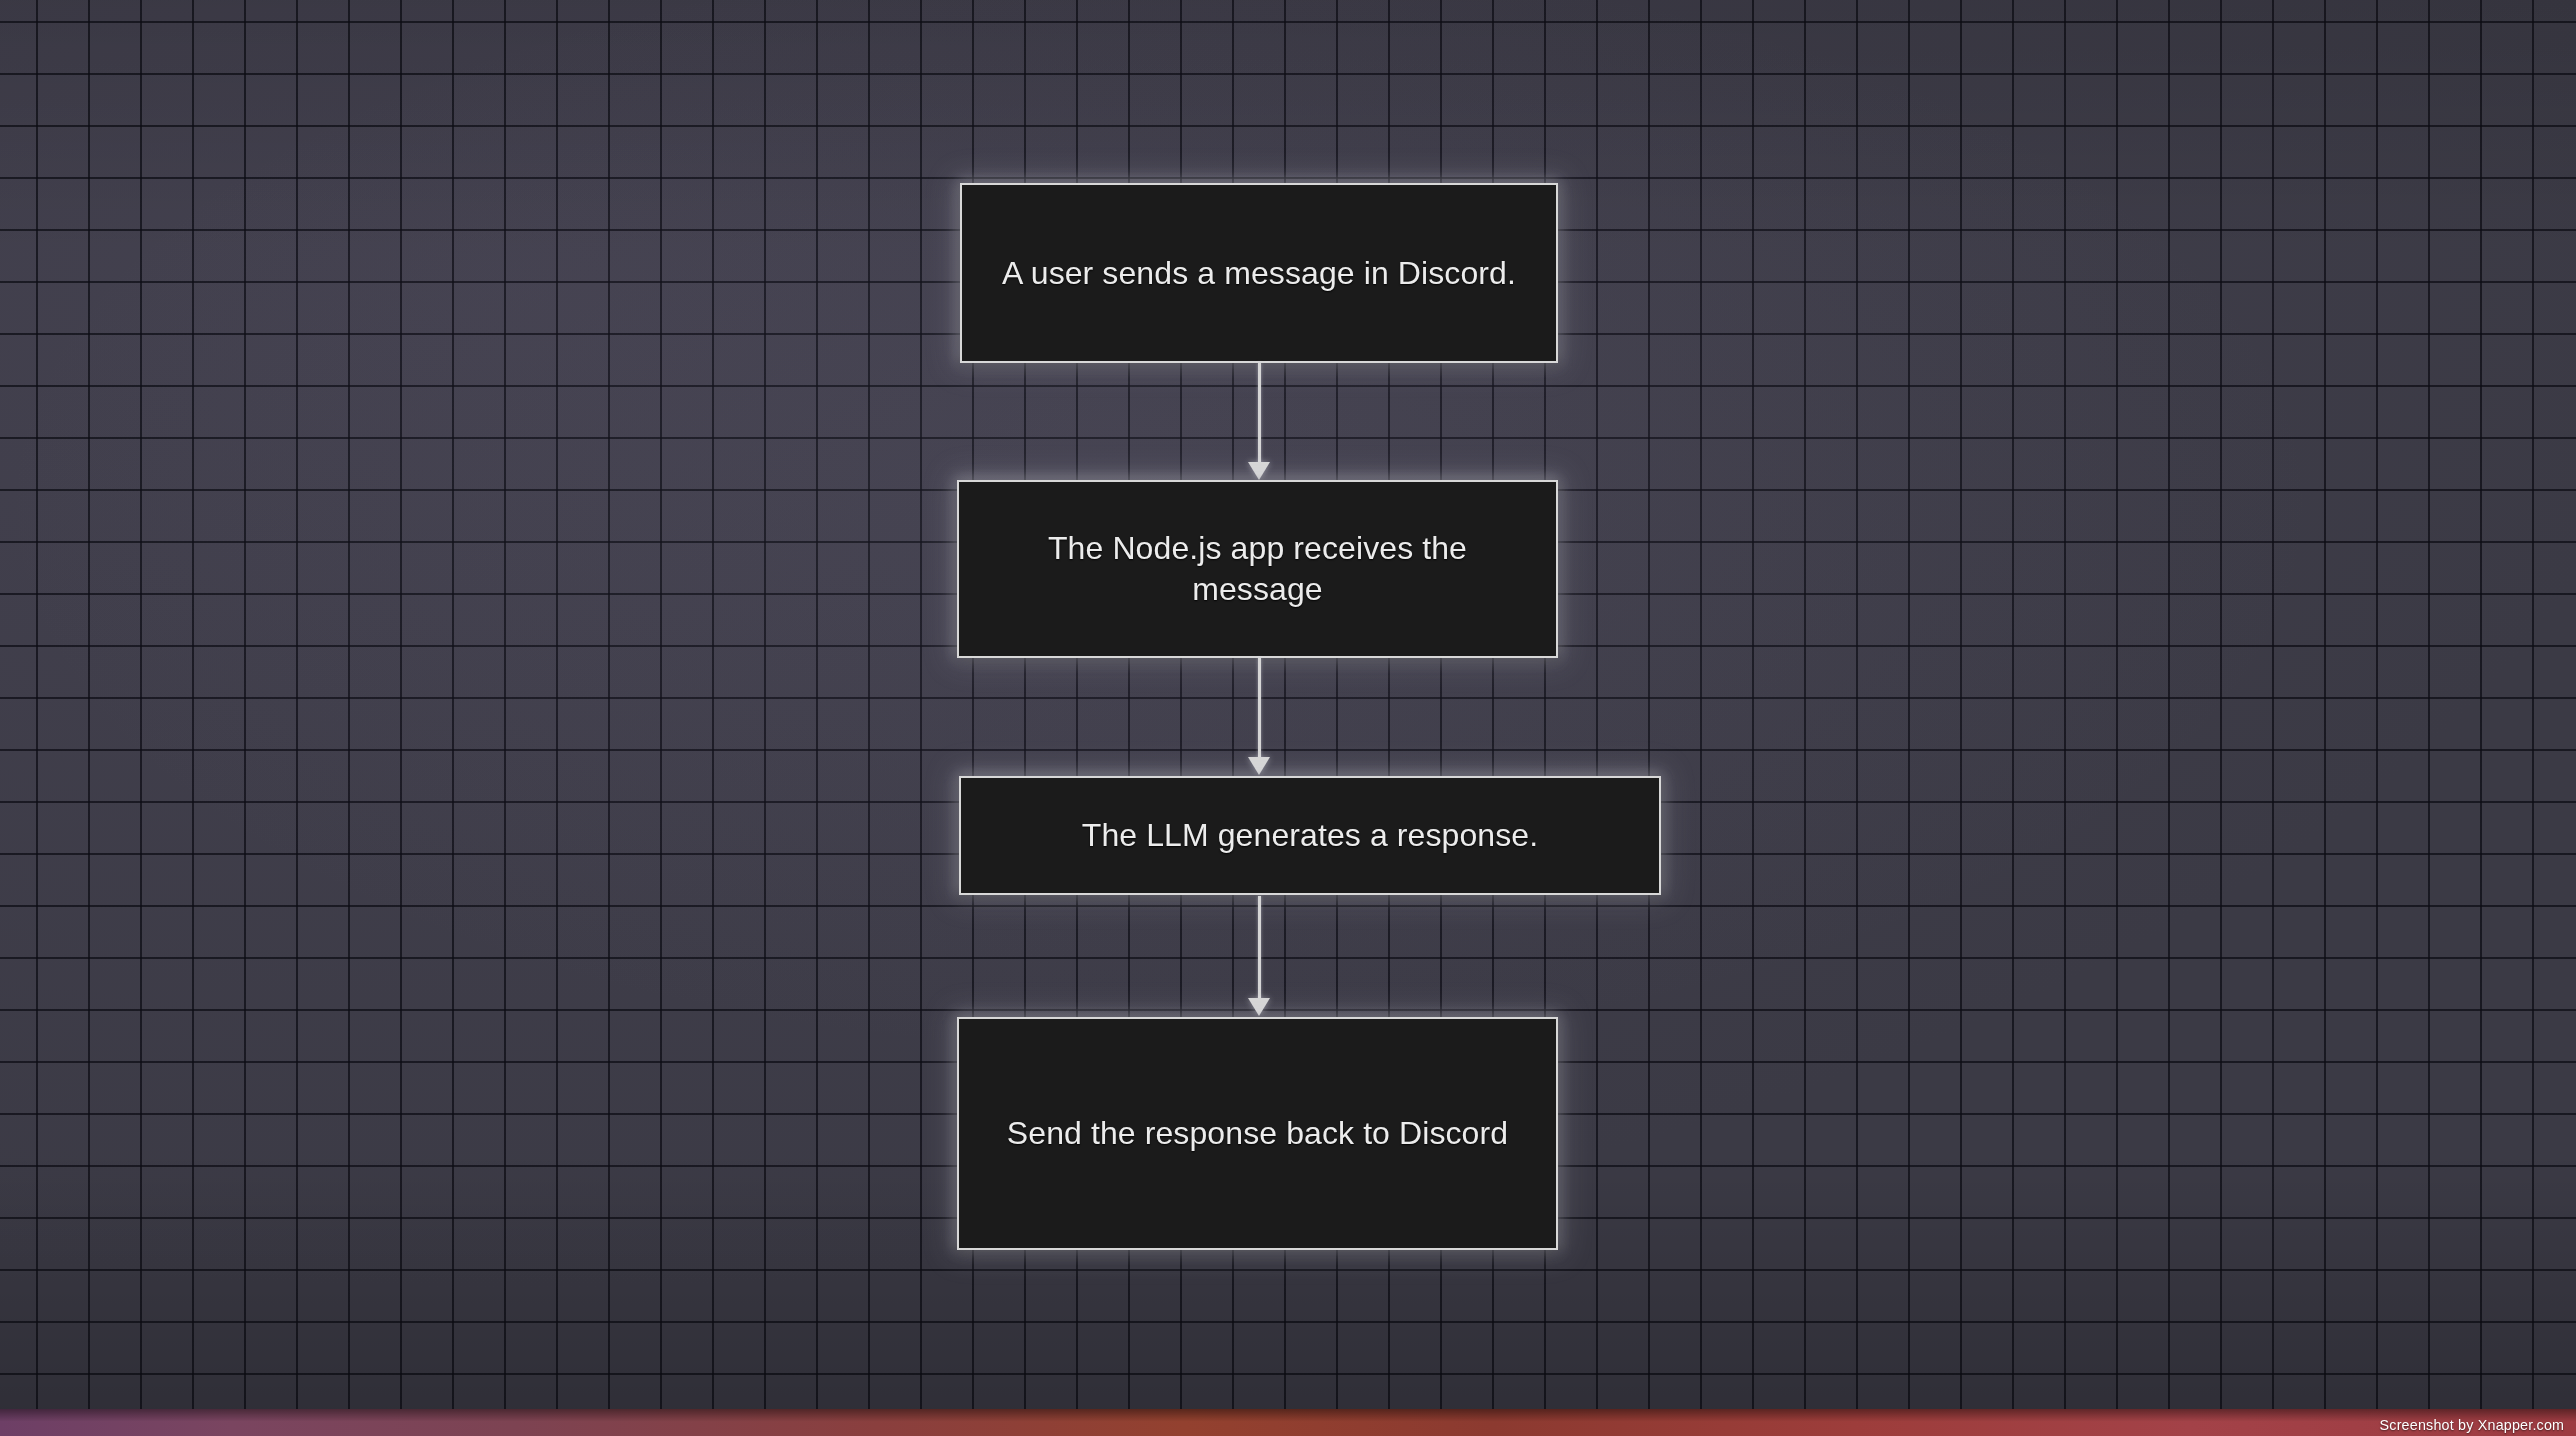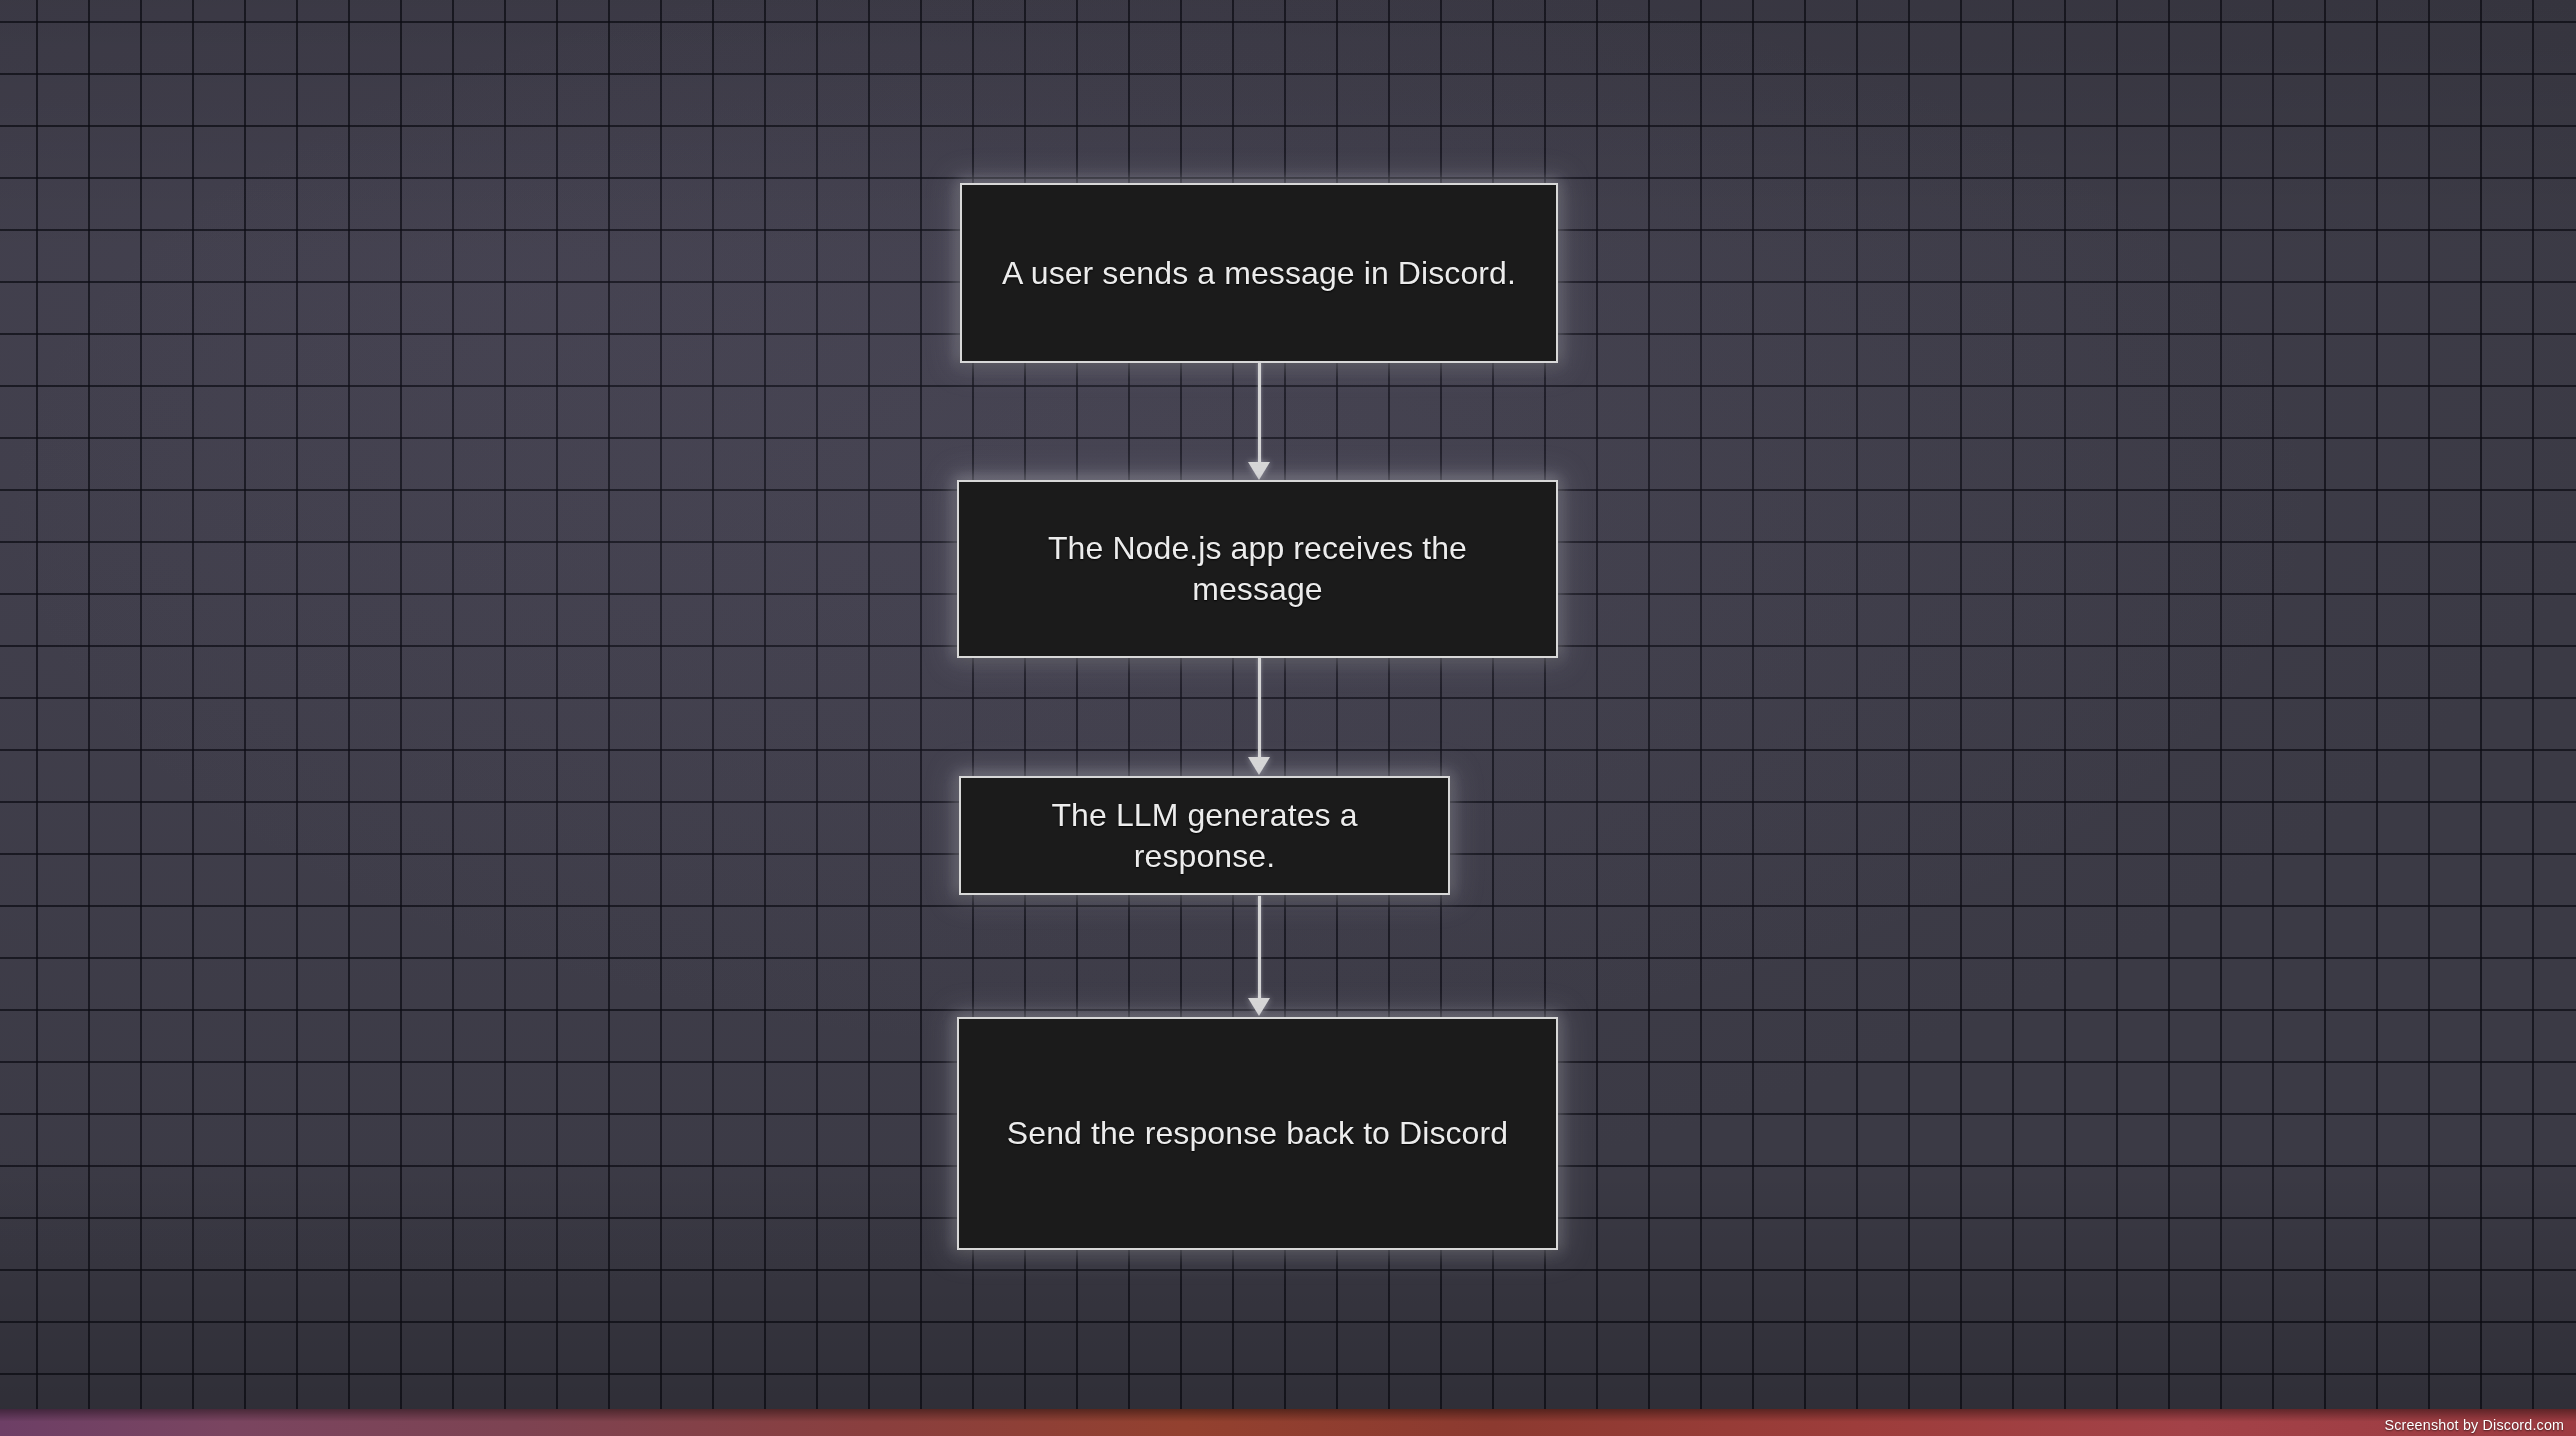--- a/index.html
+++ b/index.html
@@ -69,21 +69,21 @@
   }
   .node-text {
     display: block;
     max-width: 100%;
     text-shadow: 0 0.8px 1.7px rgba(0,0,0,0.9);
   }
 
   
   #node-1 { left: 960px; top: 183px;  width: 598px; height: 180px; }
   #node-2 { left: 957px; top: 480px;  width: 601px; height: 178px; }
-  #node-3 { left: 959px; top: 776px;  width: 491px; height: 119px; }
+  #node-3 { left: 959px; top: 776px;  width: 702px; height: 119px; }
   #node-4 { left: 957px; top: 1017px; width: 601px; height: 233px; }
 
   
   .connector {
     position: absolute;
     width: 34px;
   }
   .connector .stem {
     position: absolute;
     left: 16px;
@@ -181,17 +181,17 @@
       <div class="head"></div>
     </div>
 
     <div class="node" id="node-4">
       <span class="node-text">Send the response back to Discord</span>
     </div>
 
   </div>
 
   <div id="watermark-band">
-    <span id="watermark-text">Screenshot by Discord.com</span>
+    <span id="watermark-text">Screenshot by Xnapper.com</span>
   </div>
 
 </div>
 
 
 </body></html>

